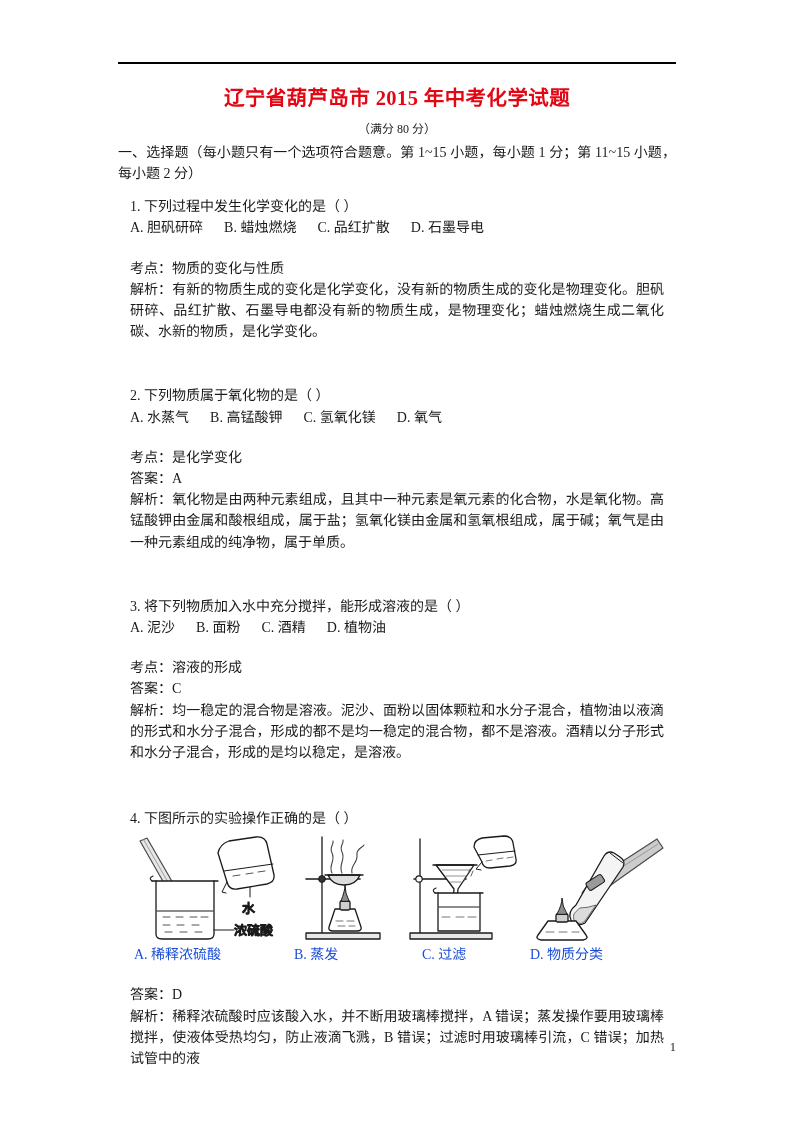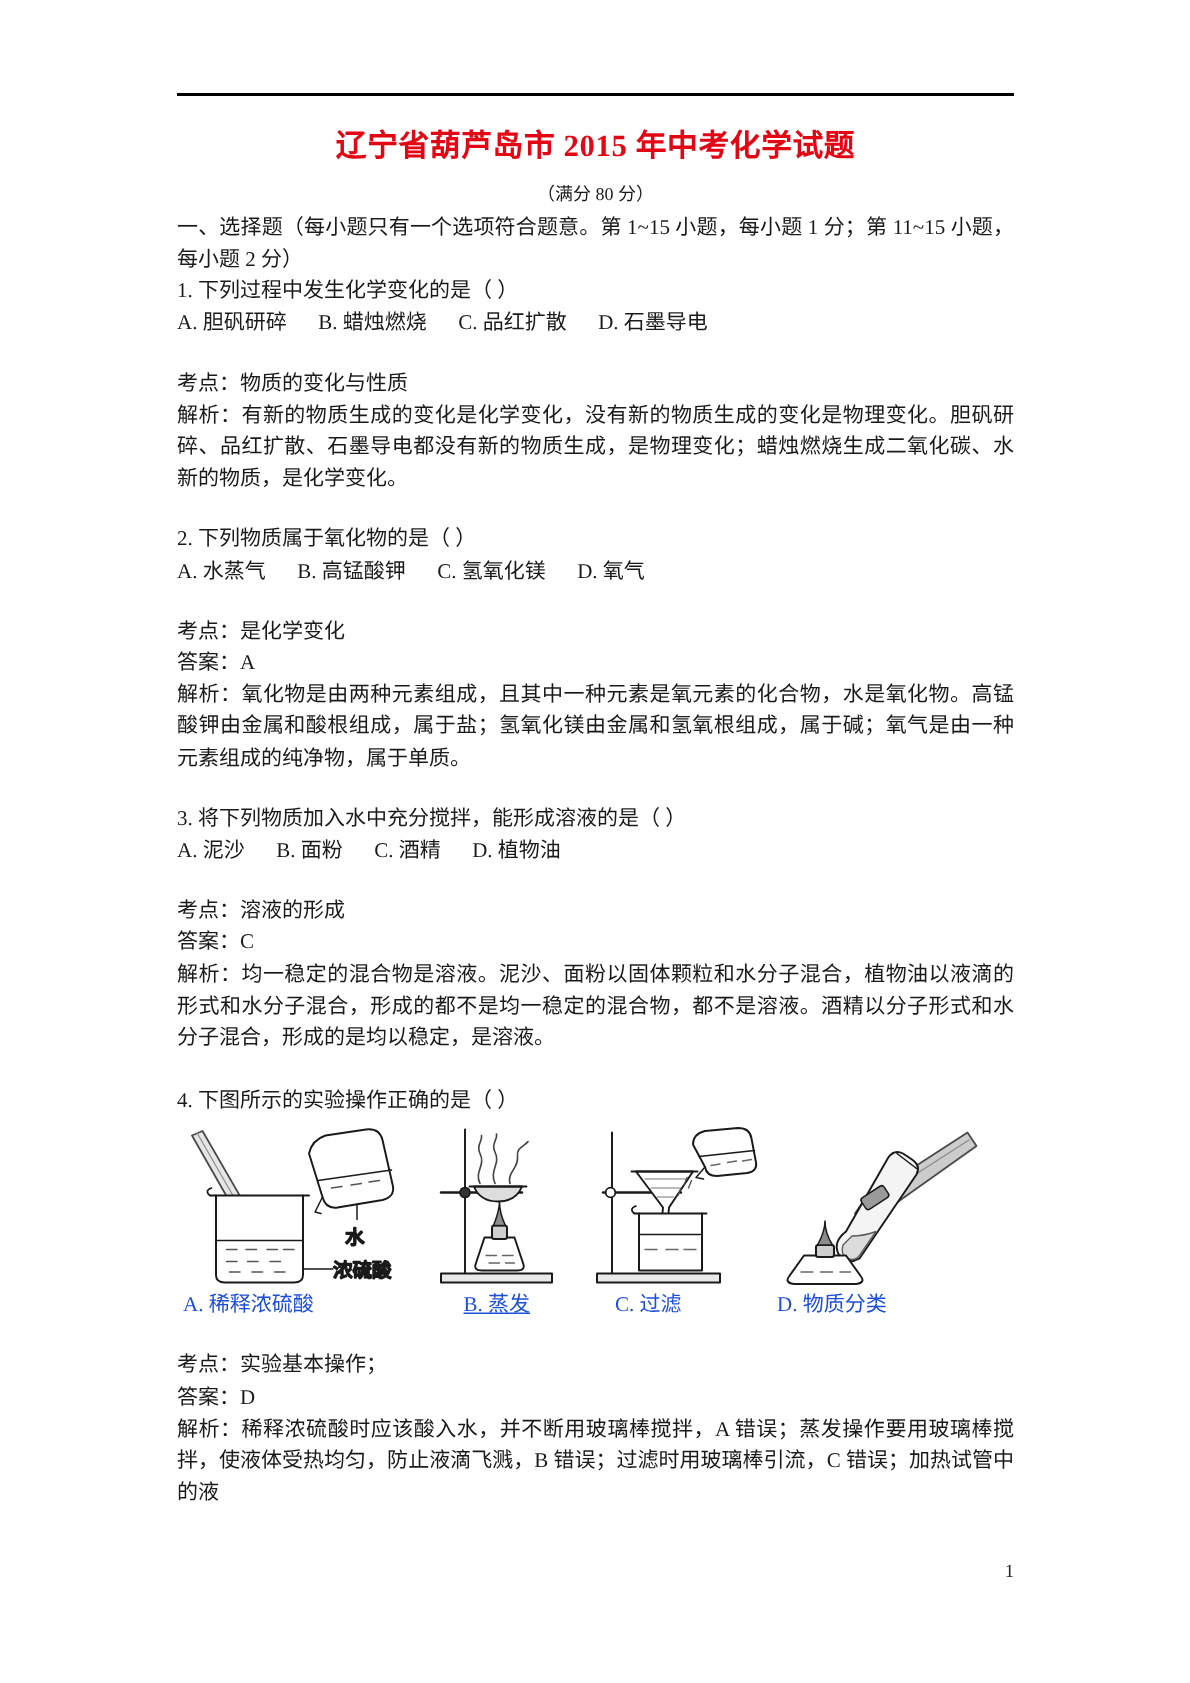--- a/index.html
+++ b/index.html
@@ -64,21 +64,21 @@
     line-height: 21.2px;
     text-align: justify;
     text-justify: inter-ideograph;
     word-break: break-all;
   }
   .spacer-md { height: 19px; }
   .spacer-lg { height: 21px; }
 
   .opts { white-space: pre; }
 
-  .q-block { margin: 0; }
+  .q-block { margin: 12px; }
 
   
   .figure-row {
     position: relative;
     width: 558px;
     height: 128px;
     margin: 6px 0 2px 0;
   }
   .fig {
     position: absolute;
@@ -94,21 +94,21 @@
     white-space: nowrap;
     color: #1d4ed8;
   }
 
   .fig-a { left: 4px;   width: 160px; }
   .fig-b { left: 168px; width: 110px; }
   .fig-c { left: 278px; width: 120px; }
   .fig-d { left: 396px; width: 150px; }
 
   .cap-a { left: 4px; }
-  .cap-b { left: 191px; text-decoration: underline; }
+  .cap-b { left: 164px; }
   .cap-c { left: 292px; }
   .cap-d { left: 400px; }
 
   .svglabel {
     font-family: "Liberation Sans", "DejaVu Sans", sans-serif;
     font-size: 13px;
     fill: #111;
   }
 
   .page-number {
@@ -333,21 +333,20 @@
           </svg>
         </div>
 
         <div class="fig-caption cap-a">A. 稀释浓硫酸</div>
         <div class="fig-caption cap-b">B. 蒸发</div>
         <div class="fig-caption cap-c">C. 过滤</div>
         <div class="fig-caption cap-d">D. 物质分类</div>
       </div>
 
       <div class="spacer-md"></div>
-      <p class="ln">考点：实验基本操作；</p>
       <p class="ln">答案：D</p>
       <p class="ln">解析：稀释浓硫酸时应该酸入水，并不断用玻璃棒搅拌，A 错误；蒸发操作要用玻璃棒搅拌，使液体受热均匀，防止液滴飞溅，B 错误；过滤时用玻璃棒引流，C 错误；加热试管中的液</p>
     </div>
 
   </div>
 
   <div class="page-number">1</div>
 </div>
 
 </body></html>

